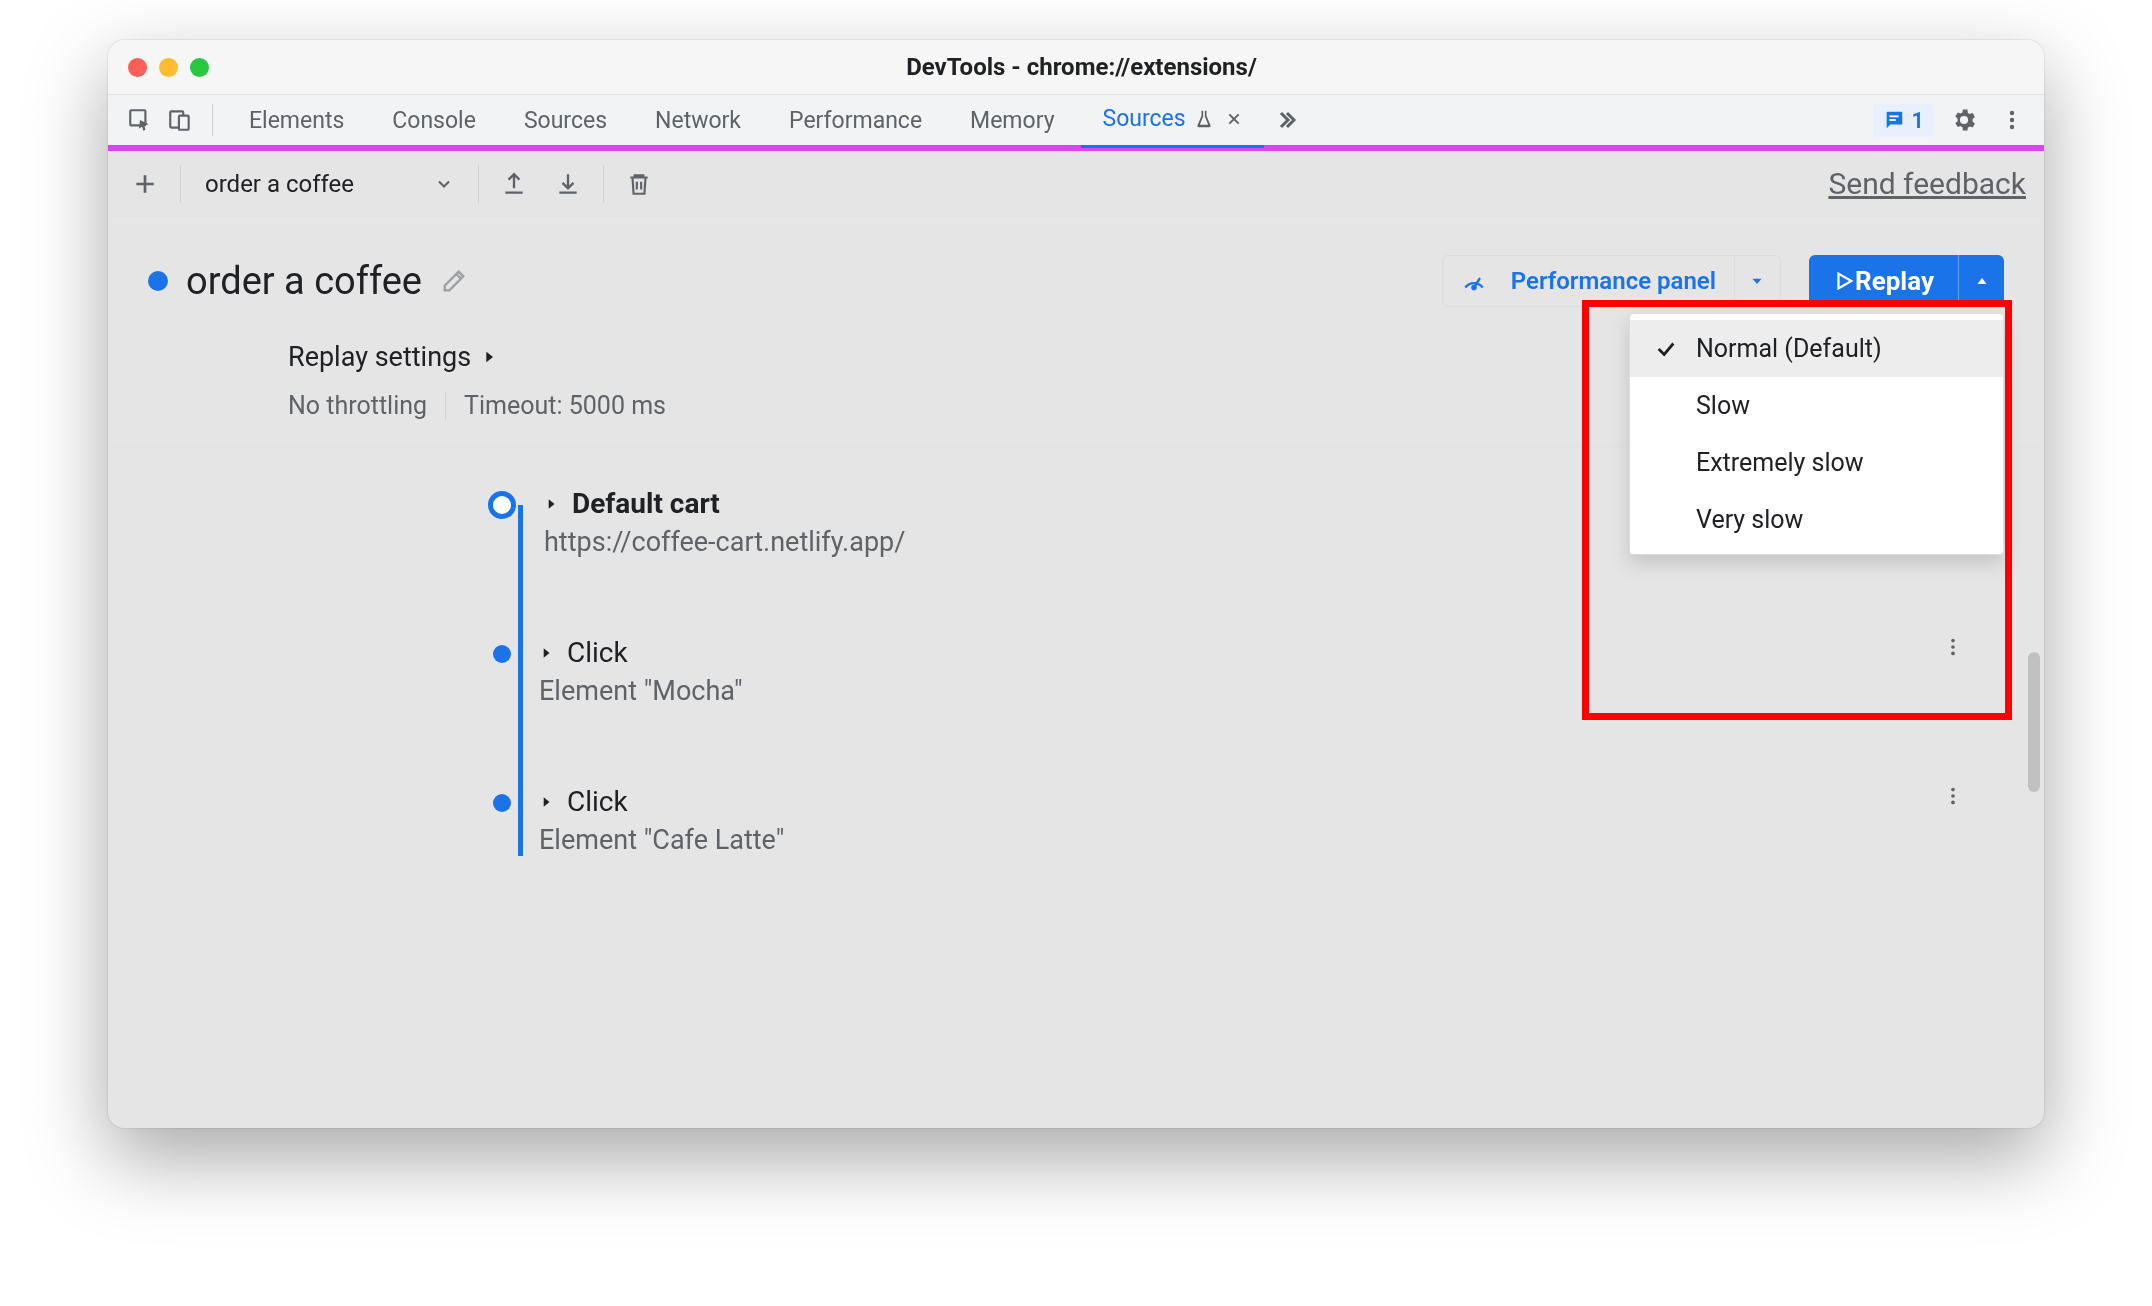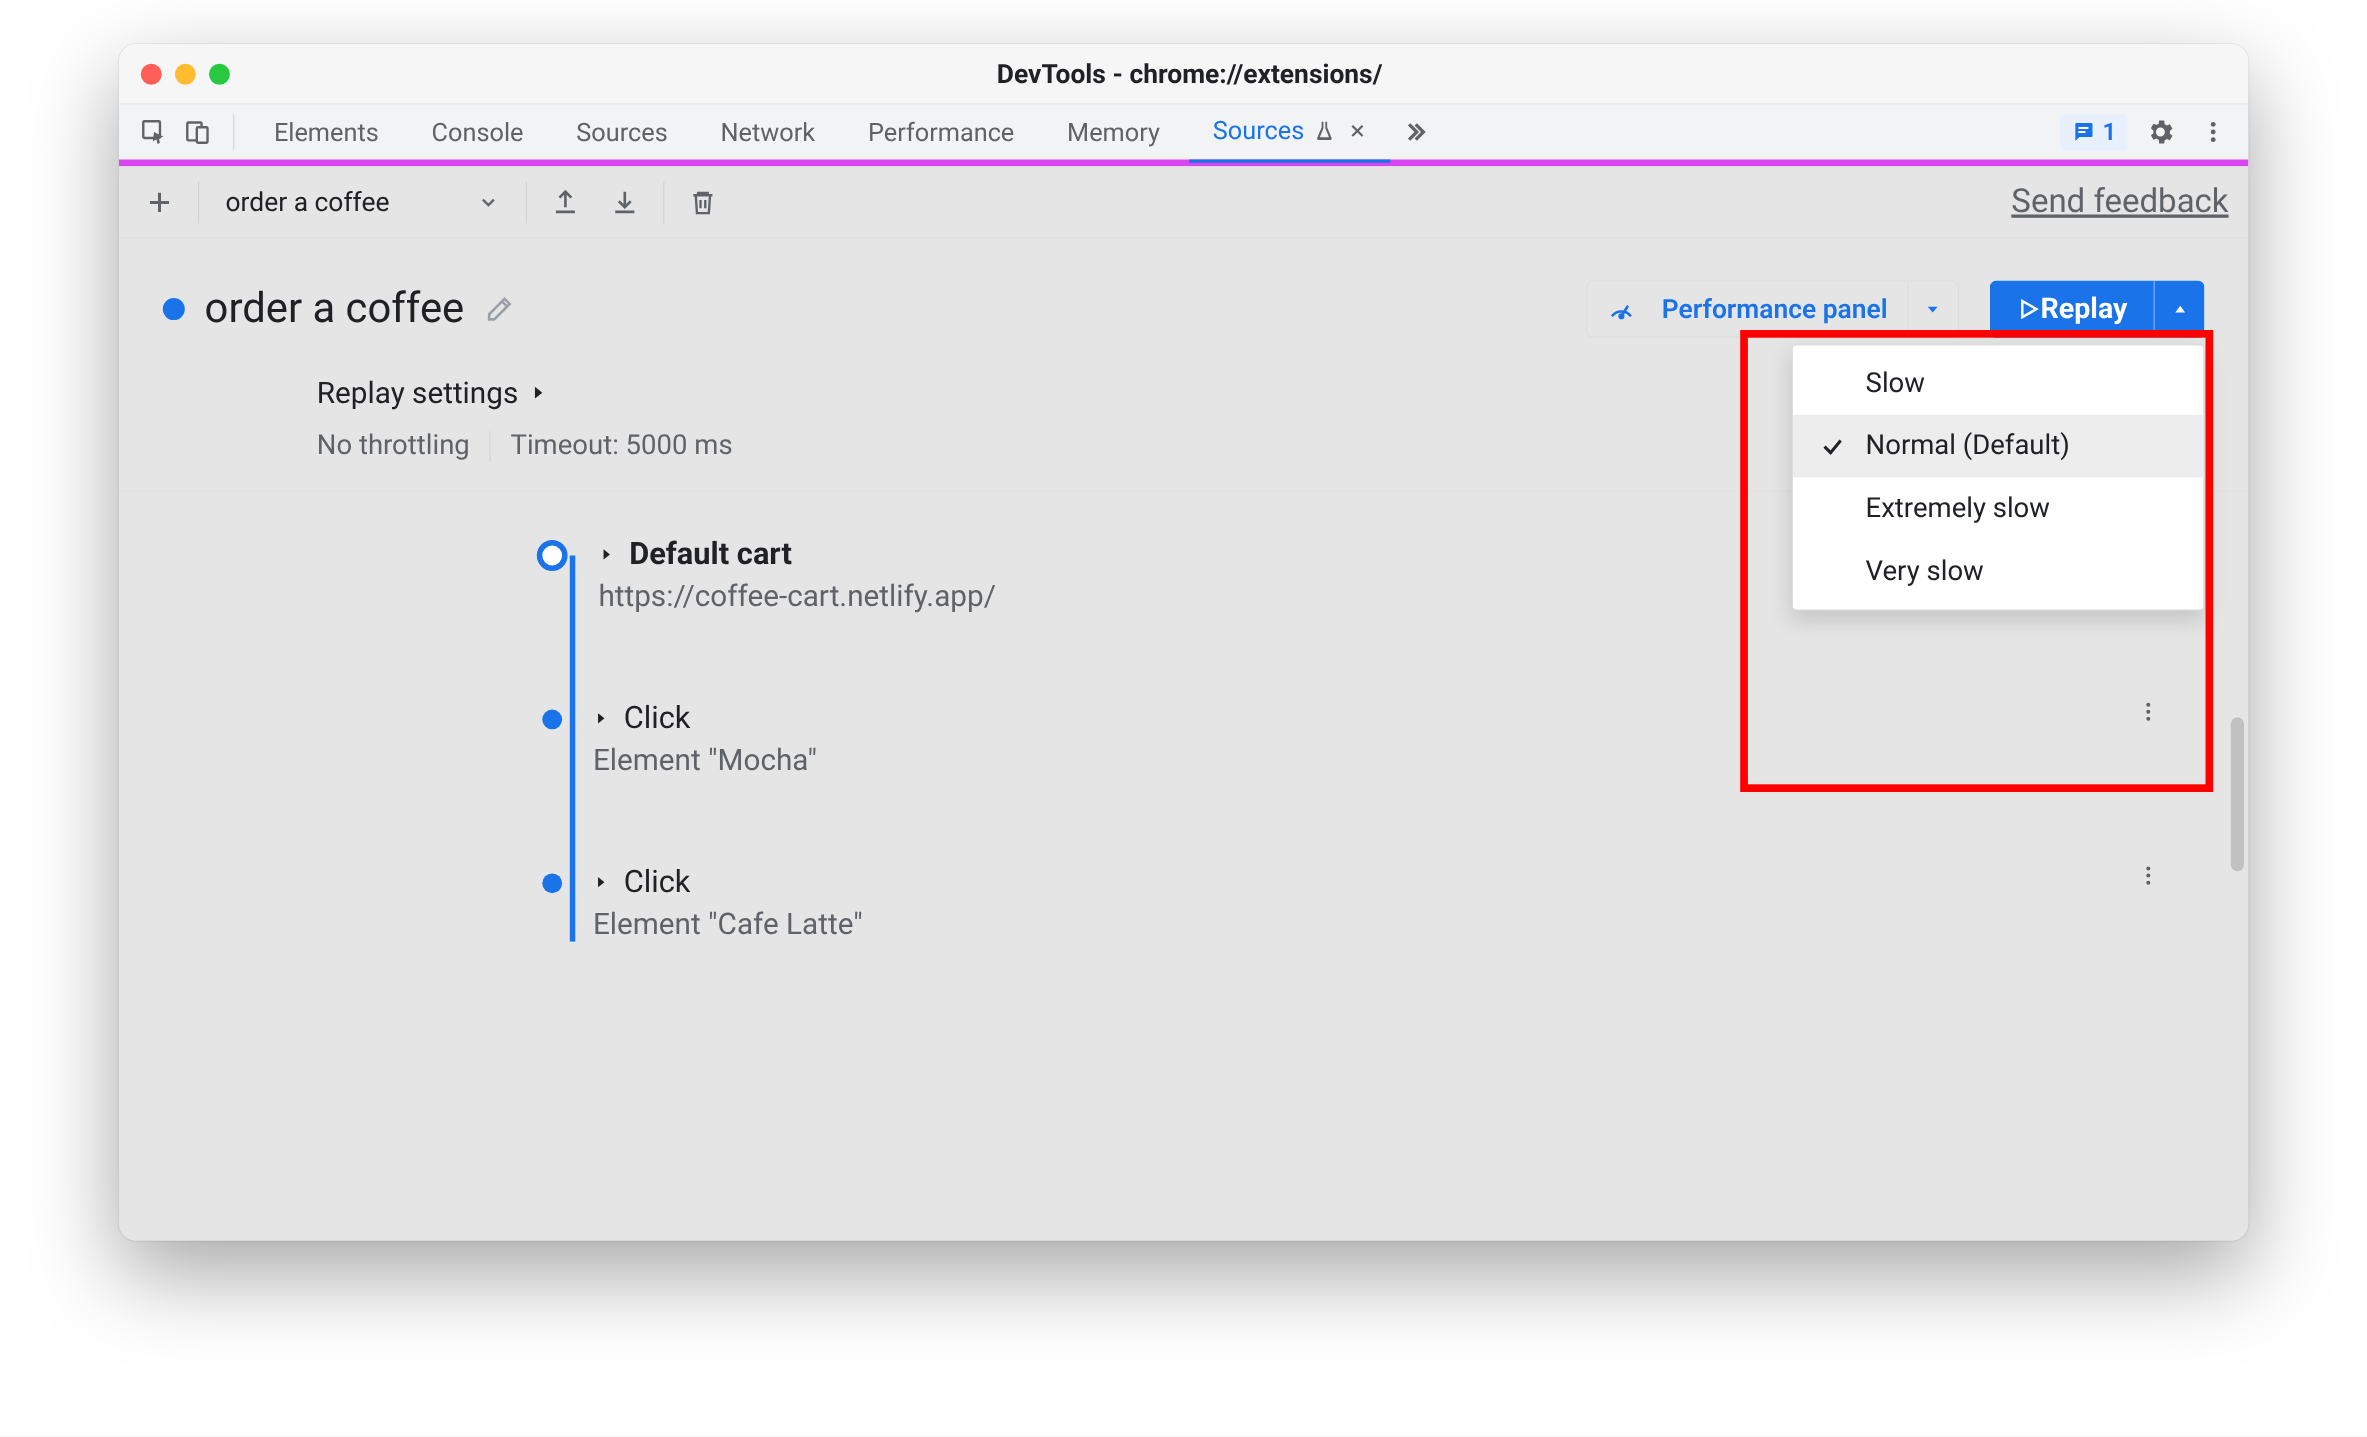--- a/index.html
+++ b/index.html
@@ -221,31 +221,31 @@
           <span>Replay</span>
         </div>
         <div class="replay-caret">
           <svg width="18" height="18" viewBox="0 0 24 24" fill="#fff">
               <path d="M6 16 L12 8 L18 16 Z"></path>
             </svg>
         </div>
       </div>
 
       <div class="dropdown">
-        <div class="dropdown-item">
-          <span class="check-slot"></span>
-          <span>Slow</span>
-        </div>
         <div class="dropdown-item selected">
           <span class="check-slot">
             <svg width="22" height="22" viewBox="0 0 24 24" stroke="#202124" stroke-width="3" fill="none">
                 <path d="M4 12 L10 18 L20 6"></path>
               </svg>
           </span>
           <span>Normal (Default)</span>
+        </div>
+        <div class="dropdown-item">
+          <span class="check-slot"></span>
+          <span>Slow</span>
         </div>
         <div class="dropdown-item">
           <span class="check-slot"></span>
           <span>Extremely slow</span>
         </div>
         <div class="dropdown-item">
           <span class="check-slot"></span>
           <span>Very slow</span>
         </div>
       </div>

